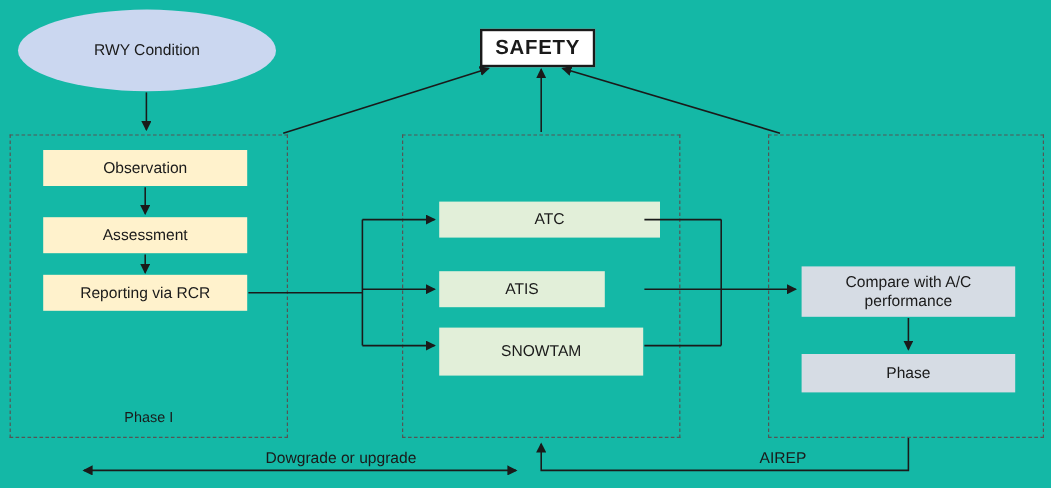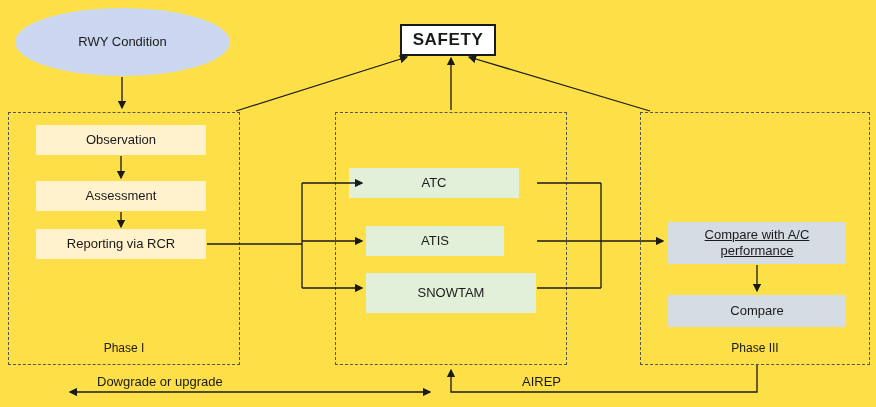--- a/index.html
+++ b/index.html
@@ -5,21 +5,21 @@
   * { box-sizing: border-box; }
   html, body { margin: 0; padding: 0; background: #ffffff; }
   body {
     font-family: "Liberation Sans", sans-serif;
     color: var(--text-color, #1a1a1a);
   }
   .canvas {
     position: relative;
     width: 876px;
     height: 407px;
-    background: #fde047;
+    background: #14b8a6;
     overflow: hidden;
   }
   .node {
     position: absolute;
     display: flex;
     align-items: center;
     justify-content: center;
     text-align: center;
     font-size: 13px;
     line-height: 1.25;
@@ -45,21 +45,21 @@
   .green    { background: var(--phase2-box-fill, #e2efd9); }
   .bluegray { background: var(--phase3-box-fill, #d6dce4); }
   .phase-label {
     position: absolute;
     text-align: center;
     font-size: 12px;
     color: var(--text-color, #1a1a1a);
   }
   .footer-label {
     position: absolute;
-    text-align: left;
+    text-align: right;
     font-size: 13px;
     color: var(--text-color, #1a1a1a);
   }
   .connectors {
     position: absolute;
     left: 0; top: 0;
     pointer-events: none;
   }
   .connectors .wire {
     fill: none;
@@ -85,29 +85,28 @@
   </div>
 
   <div class="frame" style="left:8px;   top:112px; width:232px; height:253px;"></div>
   <div class="frame" style="left:335px; top:112px; width:232px; height:253px;"></div>
   <div class="frame" style="left:640px; top:112px; width:230px; height:253px;"></div>
 
   <div class="node yellow" style="left:36px; top:125px; width:170px; height:30px;">Observation</div>
   <div class="node yellow" style="left:36px; top:181px; width:170px; height:30px;">Assessment</div>
   <div class="node yellow" style="left:36px; top:229px; width:170px; height:30px;">Reporting via RCR</div>
 
-  <div class="node green" style="left:349px; top:168px; width:170px; height:30px;">ATC</div>
+  <div class="node green" style="left:366px; top:168px; width:184px; height:30px;">ATC</div>
   <div class="node green" style="left:366px; top:226px; width:138px; height:30px;">ATIS</div>
   <div class="node green" style="left:366px; top:273px; width:170px; height:40px;">SNOWTAM</div>
 
-  <div class="node bluegray" style="left:668px; top:222px; width:178px; height:42px; padding:16px 14px;text-decoration:underline;">Compare with A/C performance</div>
-  <div class="node bluegray" style="left:668px; top:295px; width:178px; height:32px;">Compare</div>
+  <div class="node bluegray" style="left:668px; top:222px; width:178px; height:42px; padding:16px 14px;">Compare with A/C performance</div>
+  <div class="node bluegray" style="left:668px; top:295px; width:178px; height:32px;">Phase</div>
 
   <div class="phase-label" style="left:8px;   top:341px; width:232px;">Phase I</div>
-  <div class="phase-label" style="left:640px; top:341px; width:230px;">Phase III</div>
 
   <div class="footer-label" style="left:97px; top:374px; width:250px;">Dowgrade or upgrade</div>
   <div class="footer-label" style="left:522px; top:374px; width:150px;">AIREP</div>
 
   <svg class="connectors" width="876" height="407" viewBox="0 0 876 407">
     <defs>
       <marker id="arr" viewBox="0 0 10 10" refX="8.5" refY="5" markerWidth="6.5" markerHeight="6.5" orient="auto-start-reverse">
         <path class="arrowhead" d="M0,0 L10,5 L0,10 Z"></path>
       </marker>
     </defs>

